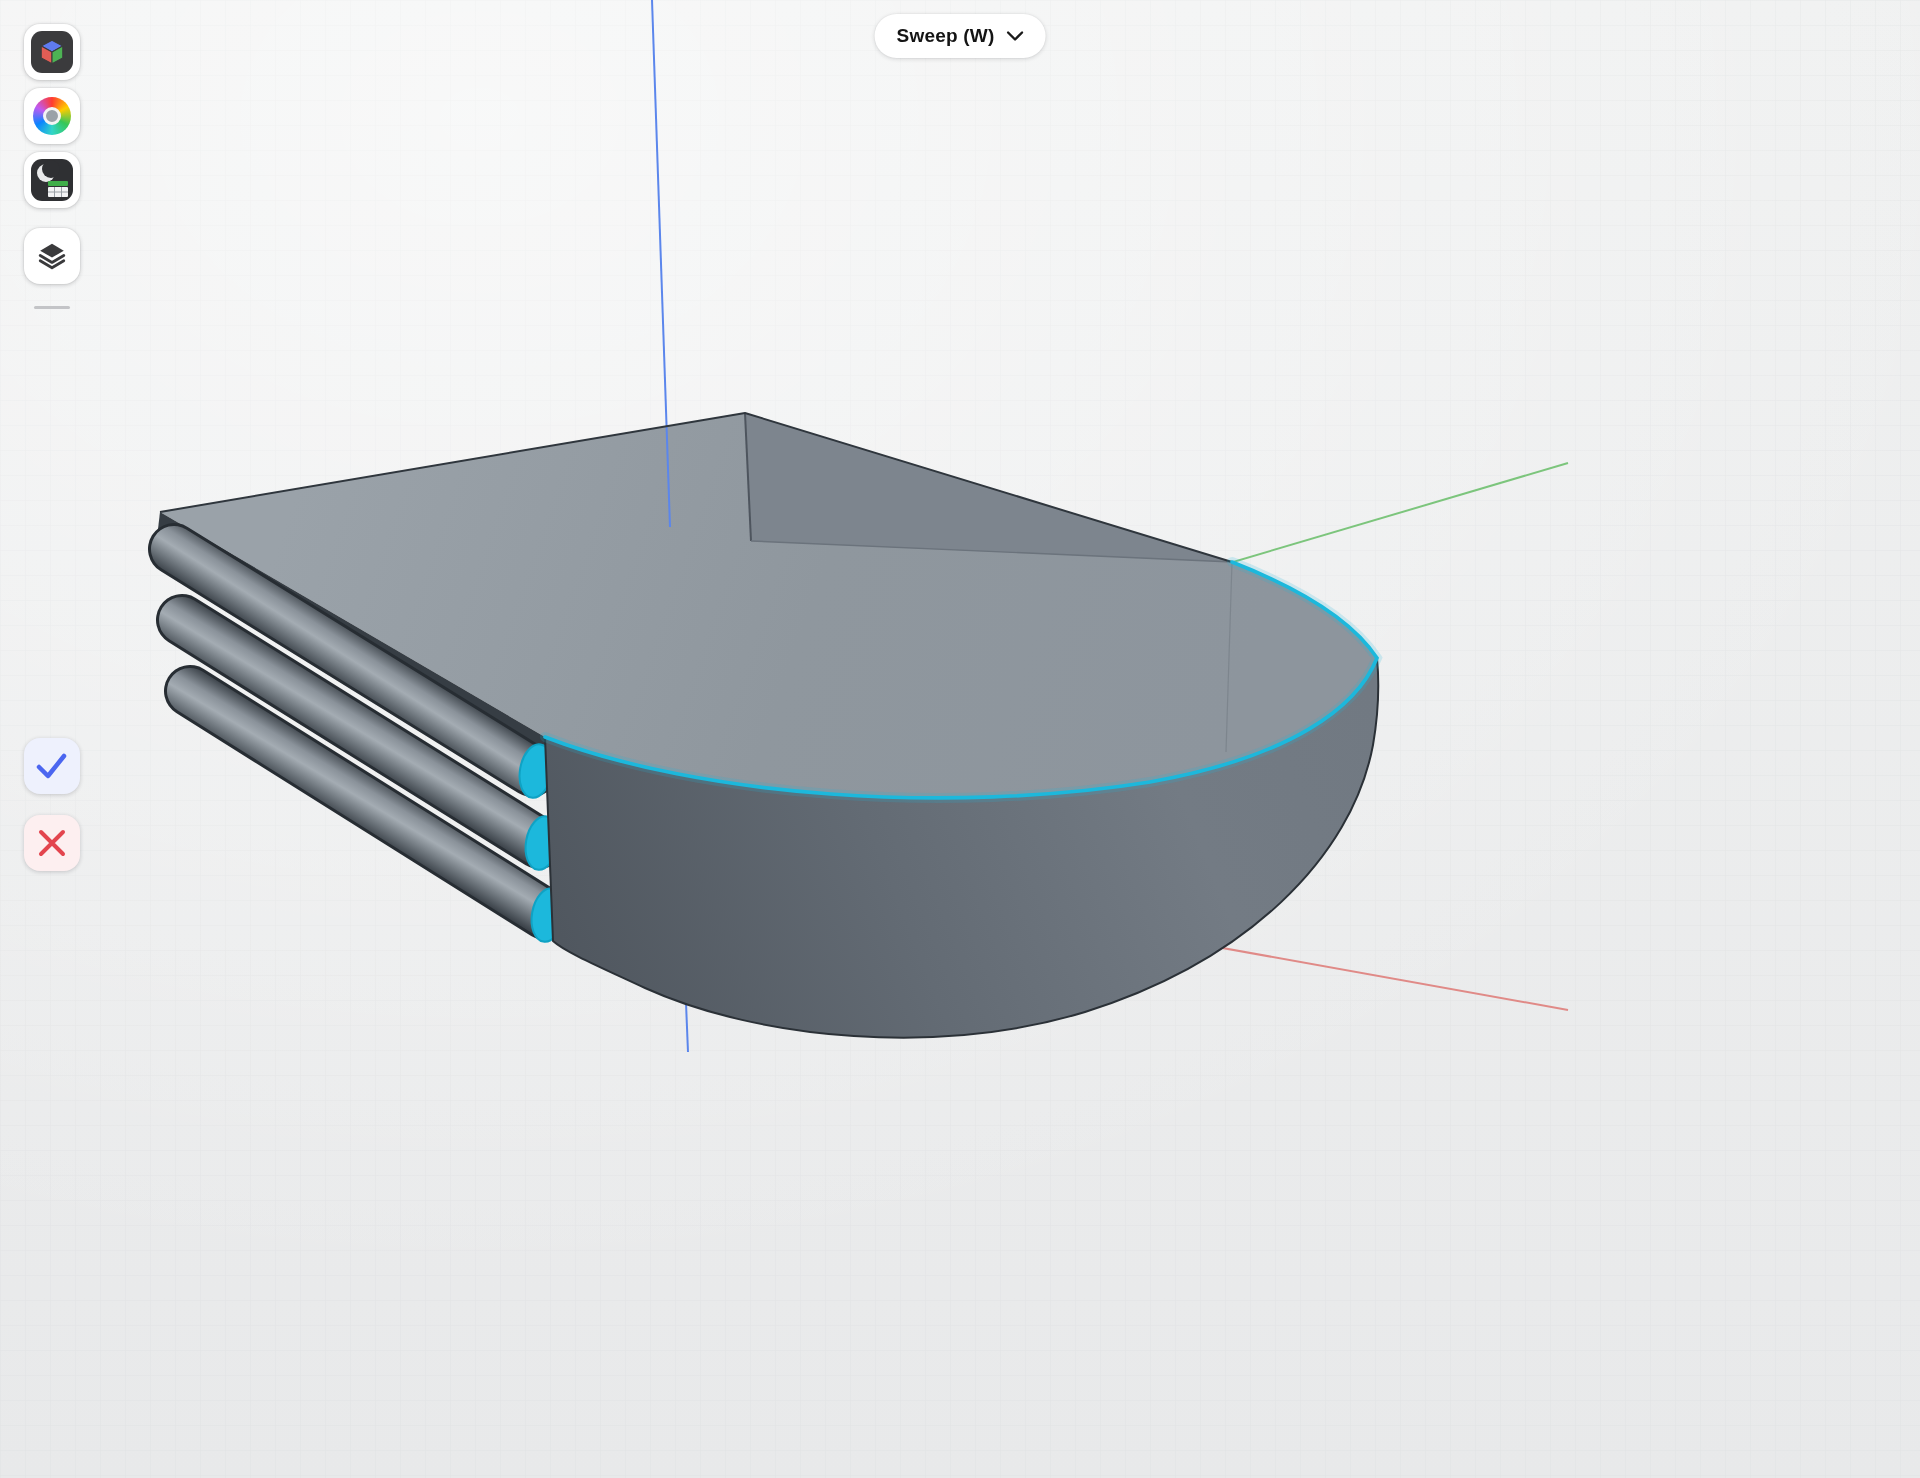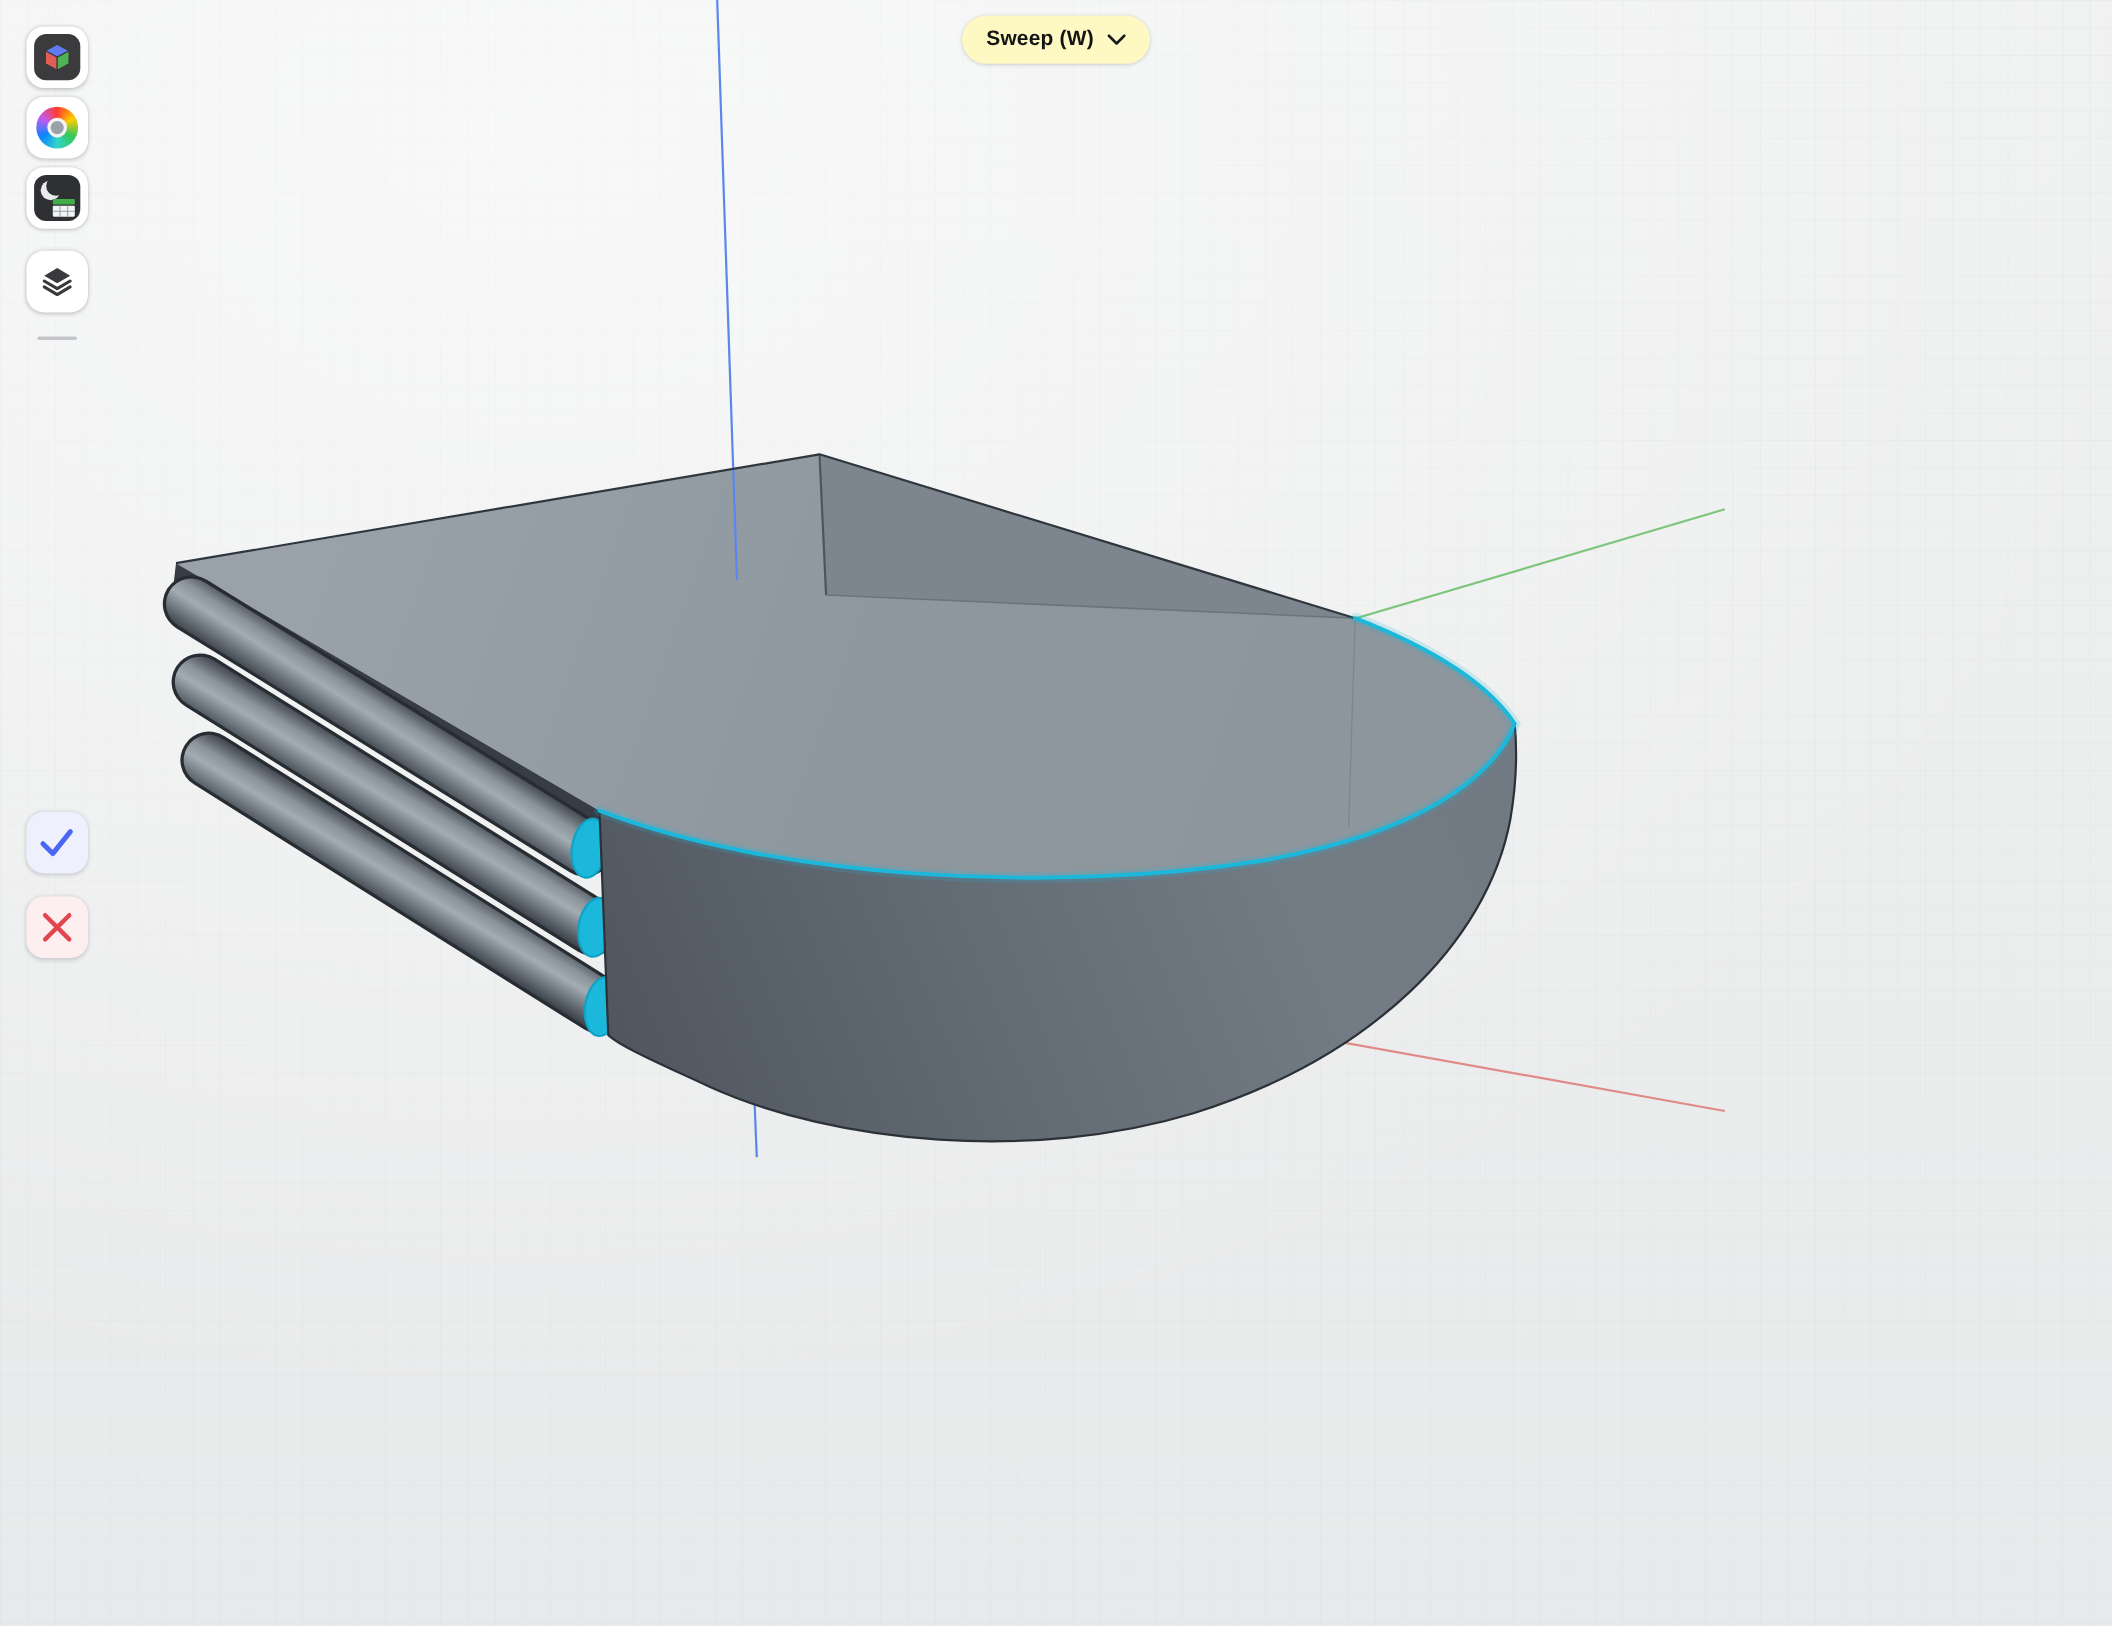--- a/index.html
+++ b/index.html
@@ -30,21 +30,21 @@
 
   
   .tool-btn{position:absolute;left:24px;width:56px;height:56px;border-radius:16px;background:#ffffff;
     box-shadow:0 1px 4px rgba(30,32,38,.22), 0 0 0 1px rgba(0,0,0,.03);
     display:flex;align-items:center;justify-content:center;cursor:pointer;}
   .dark-tile{width:42px;height:42px;border-radius:11px;background:#3b3b3d;display:flex;align-items:center;justify-content:center;position:relative;overflow:hidden;}
   .wheel{width:38px;height:38px;border-radius:50%;background:conic-gradient(#ff3b30,#ffcc00,#34c759,#32d5c8,#0a84ff,#bf5af2,#ff3b30);position:relative;}
   .wheel-center{position:absolute;left:50%;top:50%;width:18px;height:18px;margin:-9px 0 0 -9px;border-radius:50%;background:#9aa1a8;border:3px solid #f4f4f4;box-sizing:border-box;}
   .handle-line{position:absolute;left:34px;top:306px;width:36px;height:3px;border-radius:2px;background:#c3c4c7;}
 
-  .pill{position:absolute;left:50%;top:14px;transform:translateX(-50%);background:#fef9c3;border-radius:24px;
+  .pill{position:absolute;left:50%;top:14px;transform:translateX(-50%);background:#ffffff;border-radius:24px;
     padding:11px 22px;display:flex;align-items:center;gap:12px;
     box-shadow:0 1px 4px rgba(30,32,38,.16), 0 0 0 1px rgba(0,0,0,.02);cursor:pointer;}
   .pill-label{font-size:19px;font-weight:bold;color:#141414;letter-spacing:.2px;white-space:nowrap;}
 
   .confirm-btn{position:absolute;left:24px;top:738px;width:56px;height:56px;border-radius:16px;background:#eef1fd;
     box-shadow:0 1px 4px rgba(30,32,38,.2);display:flex;align-items:center;justify-content:center;cursor:pointer;}
   .cancel-btn{position:absolute;left:24px;top:815px;width:56px;height:56px;border-radius:16px;background:#fdeff0;
     box-shadow:0 1px 4px rgba(30,32,38,.2);display:flex;align-items:center;justify-content:center;cursor:pointer;}
   .check-path{stroke:var(--confirm-check,#4b66f0);stroke-width:4.5;fill:none;stroke-linecap:round;stroke-linejoin:round;}
   .x-path{stroke:var(--cancel-x,#e3454e);stroke-width:4;fill:none;stroke-linecap:round;}

